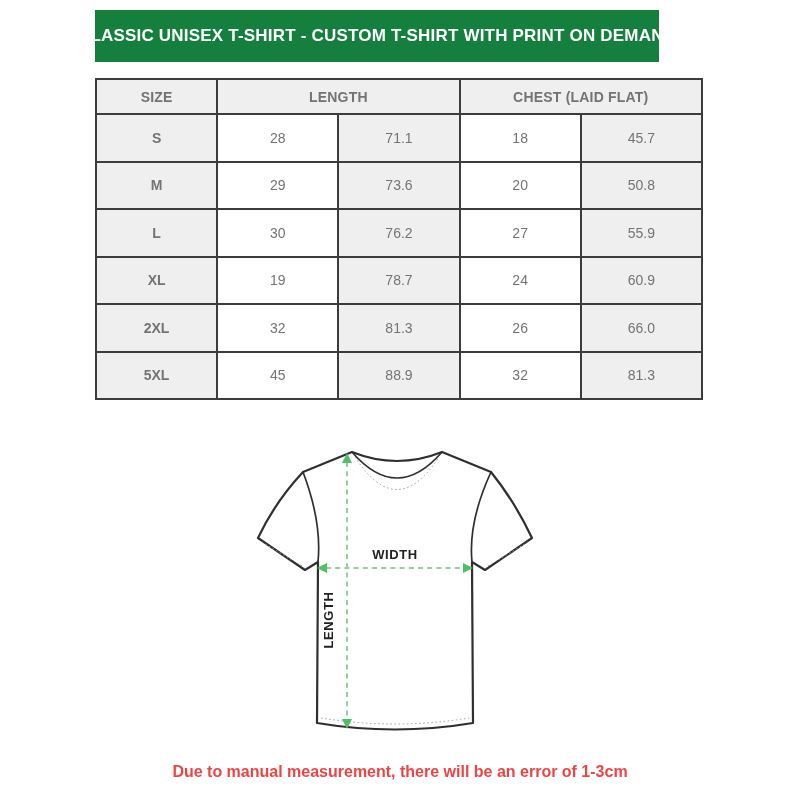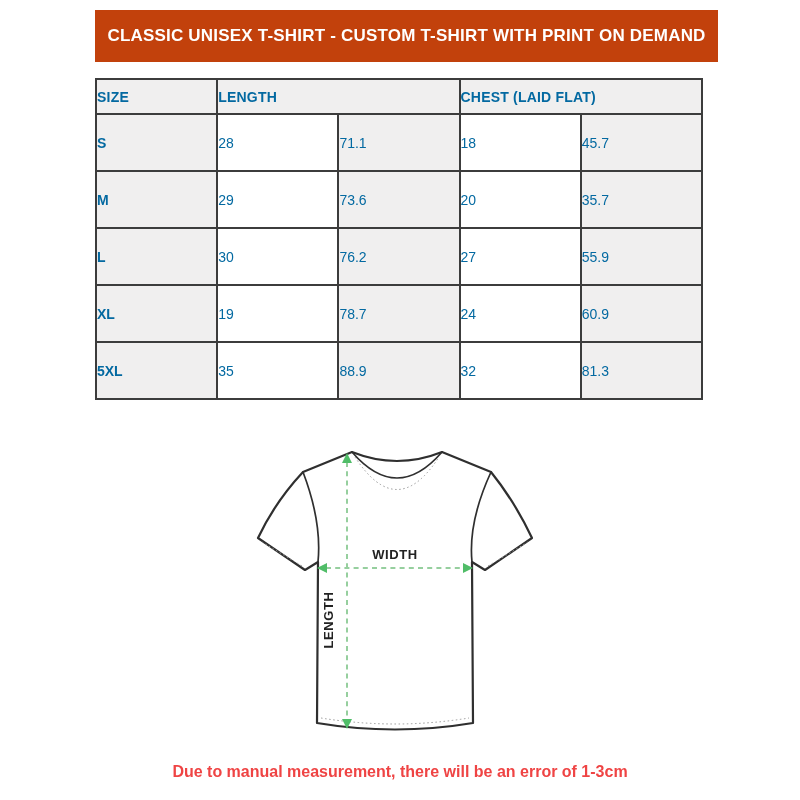--- a/index.html
+++ b/index.html
@@ -6,44 +6,44 @@
   html, body {
     width: 800px; height: 800px;
     background: #ffffff;
     font-family: "Liberation Sans", sans-serif;
     position: relative;
     overflow: hidden;
   }
   .banner {
     position: absolute;
     left: 95px; top: 10px;
-    width: 623px; height: 52px;
-    background: #c2410c;
+    width: 564px; height: 52px;
+    background: #15803d;
     display: flex; align-items: center; justify-content: center;
   }
   .banner-title {
     color: #ffffff;
     font-weight: bold;
     font-size: 17px;
     letter-spacing: 0.2px;
     white-space: nowrap;
   }
   table.size-chart {
     position: absolute;
     left: 95px; top: 78px;
     width: 608px; height: 322px;
     border-collapse: collapse;
     table-layout: fixed;
   }
   table.size-chart th, table.size-chart td {
     border: 2px solid #3c3c3c;
-    text-align: left;
+    text-align: center;
     vertical-align: middle;
     font-size: 14px;
-    color: #0369a1;
+    color: #737373;
   }
   table.size-chart th {
     background: #f0efef;
     font-weight: bold;
     height: 35px;
     letter-spacing: 0.2px;
   }
   td.shade { background: #f0efef; }
   td.plain { background: #ffffff; }
   td.size-col { font-weight: bold; }
@@ -98,39 +98,46 @@
         <td class="plain value-cell">28</td>
         <td class="shade value-cell">71.1</td>
         <td class="plain value-cell">18</td>
         <td class="shade value-cell">45.7</td>
       </tr>
       <tr>
         <td class="shade size-col">M</td>
         <td class="plain value-cell">29</td>
         <td class="shade value-cell">73.6</td>
         <td class="plain value-cell">20</td>
-        <td class="shade value-cell">35.7</td>
+        <td class="shade value-cell">50.8</td>
       </tr>
       <tr>
         <td class="shade size-col">L</td>
         <td class="plain value-cell">30</td>
         <td class="shade value-cell">76.2</td>
         <td class="plain value-cell">27</td>
         <td class="shade value-cell">55.9</td>
       </tr>
       <tr>
         <td class="shade size-col">XL</td>
         <td class="plain value-cell">19</td>
         <td class="shade value-cell">78.7</td>
         <td class="plain value-cell">24</td>
         <td class="shade value-cell">60.9</td>
       </tr>
       <tr>
+        <td class="shade size-col">2XL</td>
+        <td class="plain value-cell">32</td>
+        <td class="shade value-cell">81.3</td>
+        <td class="plain value-cell">26</td>
+        <td class="shade value-cell">66.0</td>
+      </tr>
+      <tr>
         <td class="shade size-col">5XL</td>
-        <td class="plain value-cell">35</td>
+        <td class="plain value-cell">45</td>
         <td class="shade value-cell">88.9</td>
         <td class="plain value-cell">32</td>
         <td class="shade value-cell">81.3</td>
       </tr>
     </tbody>
 </table>
 
 <div class="tshirt-wrap">
   <svg width="300" height="300" viewBox="0 0 300 300">
 

